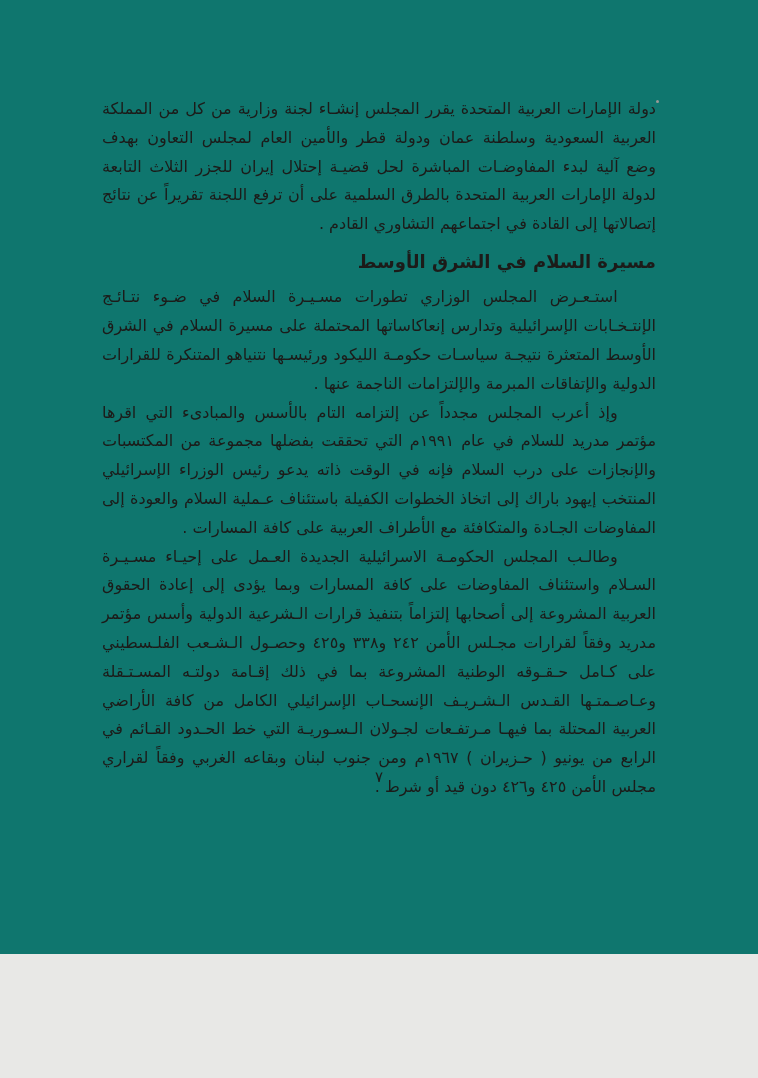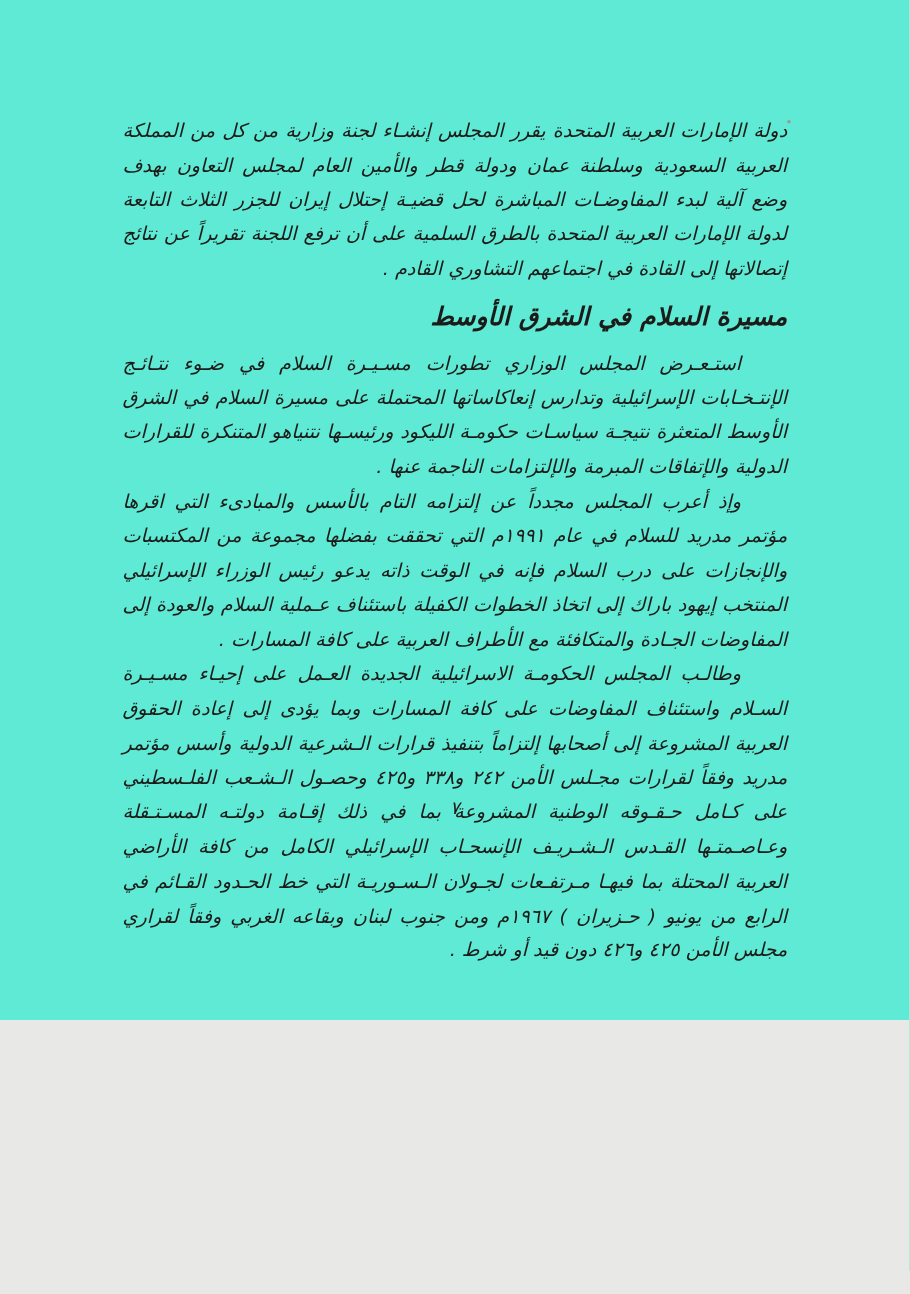--- a/index.html
+++ b/index.html
@@ -3,27 +3,26 @@
 <meta charset="utf-8">
 <style>
   html, body {
     margin: 0;
     padding: 0;
     background: #e8e8e6;
   }
   .page {
     position: relative;
     width: 758px;
-    height: 850px;
+    height: 954px;
     margin: 0 auto;
-    background: #5eead4;
+    background: #0f766e;
     overflow: hidden;
     font-family: "DejaVu Sans", sans-serif;
     color: #1c1b19;
-    font-style: italic;
   }
   .text-block {
     position: absolute;
     top: 95px;
     right: 102px;
     width: 554px;
     direction: rtl;
     text-align: justify;
     text-justify: inter-word;
     font-size: 16px;
@@ -32,21 +31,21 @@
   }
   .text-block p {
     margin: 0;
     padding: 0;
   }
   .text-block p.indent {
     text-indent: 2.4em;
   }
   .section-heading {
     margin: 7px 0 5px 0;
-    font-size: 21px;
+    font-size: 18px;
     font-weight: bold;
     text-align: right;
     text-indent: 0;
   }
   .page-number {
     position: absolute;
     bottom: 168px;
     left: 0;
     right: 0;
     text-align: center;

